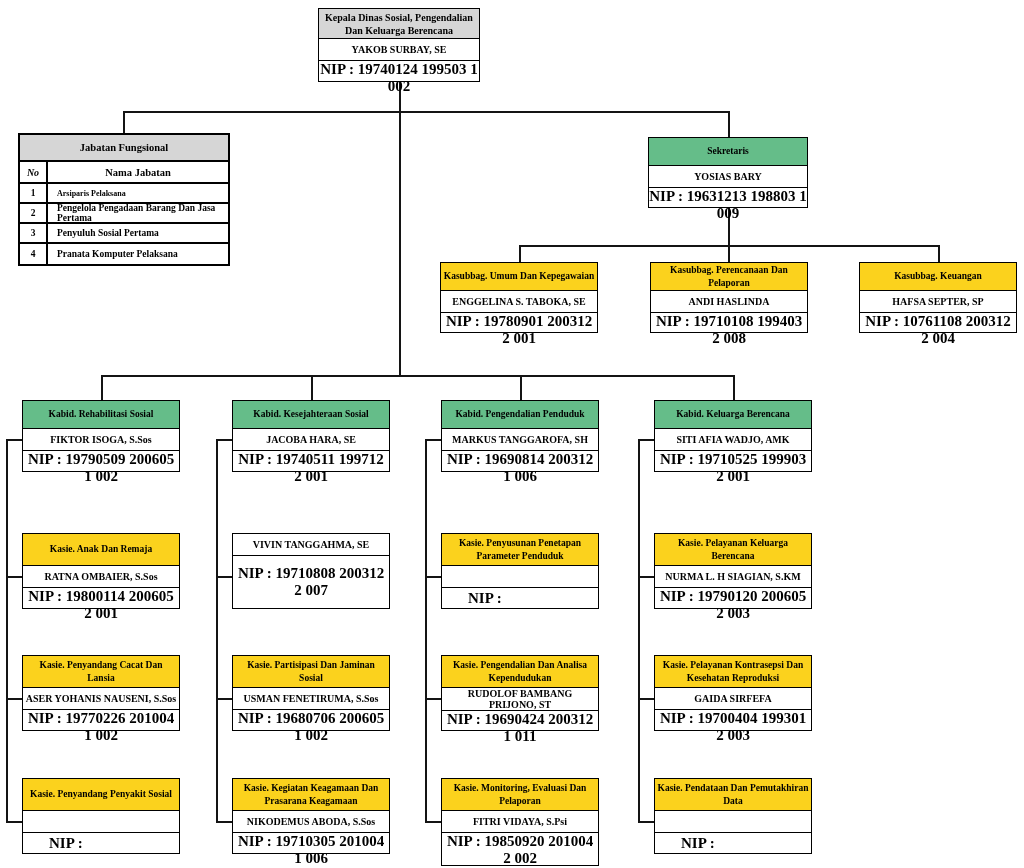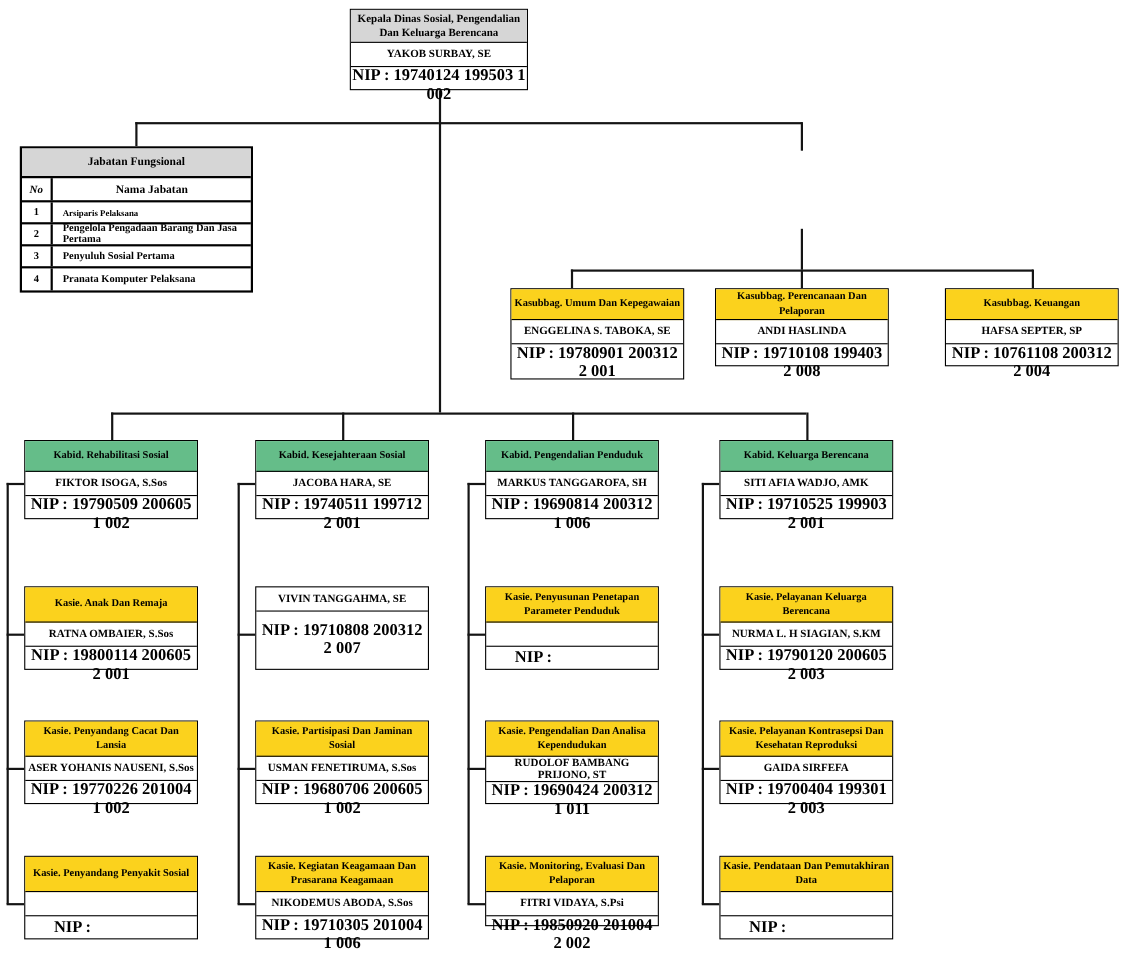--- a/index.html
+++ b/index.html
@@ -112,22 +112,27 @@
     <div class="ft-row">
       <div class="ft-no">3</div>
       <div class="ft-name">Penyuluh Sosial Pertama</div>
     </div>
     <div class="ft-row">
       <div class="ft-no">4</div>
       <div class="ft-name">Pranata Komputer Pelaksana</div>
     </div>
   </div>
 
-
-  <div class="orgbox" style="left:464px;top:262px;width:158px;height:83px">
+  <div class="orgbox" style="left:648px;top:137px;width:160px;height:71px">
+    <div class="hd green">Sekretaris</div>
+    <div class="nm">YOSIAS BARY</div>
+    <div class="nip">NIP : 19631213 198803 1 009</div>
+  </div>
+
+  <div class="orgbox" style="left:440px;top:262px;width:158px;height:71px">
     <div class="hd yellow">Kasubbag. Umum Dan Kepegawaian</div>
     <div class="nm">ENGGELINA S. TABOKA, SE</div>
     <div class="nip">NIP : 19780901 200312 2 001</div>
   </div>
   <div class="orgbox" style="left:650px;top:262px;width:158px;height:71px">
     <div class="hd yellow">Kasubbag. Perencanaan Dan Pelaporan</div>
     <div class="nm">ANDI HASLINDA</div>
     <div class="nip">NIP : 19710108 199403 2 008</div>
   </div>
   <div class="orgbox" style="left:859px;top:262px;width:158px;height:71px">
@@ -191,21 +196,21 @@
   <div class="orgbox nip-left" style="left:441px;top:533px;width:158px;height:76px">
     <div class="hd yellow tall">Kasie. Penyusunan Penetapan Parameter Penduduk</div>
     <div class="nm"></div>
     <div class="nip">NIP :</div>
   </div>
   <div class="orgbox" style="left:441px;top:655px;width:158px;height:76px">
     <div class="hd yellow tall">Kasie. Pengendalian Dan Analisa Kependudukan</div>
     <div class="nm">RUDOLOF BAMBANG PRIJONO, ST</div>
     <div class="nip">NIP : 19690424 200312 1 011</div>
   </div>
-  <div class="orgbox" style="left:441px;top:778px;width:158px;height:64px">
+  <div class="orgbox" style="left:441px;top:778px;width:158px;height:88px">
     <div class="hd yellow tall">Kasie. Monitoring, Evaluasi Dan Pelaporan</div>
     <div class="nm">FITRI VIDAYA, S.Psi</div>
     <div class="nip">NIP : 19850920 201004 2 002</div>
   </div>
 
   <div class="orgbox" style="left:654px;top:533px;width:158px;height:76px">
     <div class="hd yellow tall">Kasie. Pelayanan Keluarga Berencana</div>
     <div class="nm">NURMA L. H SIAGIAN, S.KM</div>
     <div class="nip">NIP : 19790120 200605 2 003</div>
   </div>

